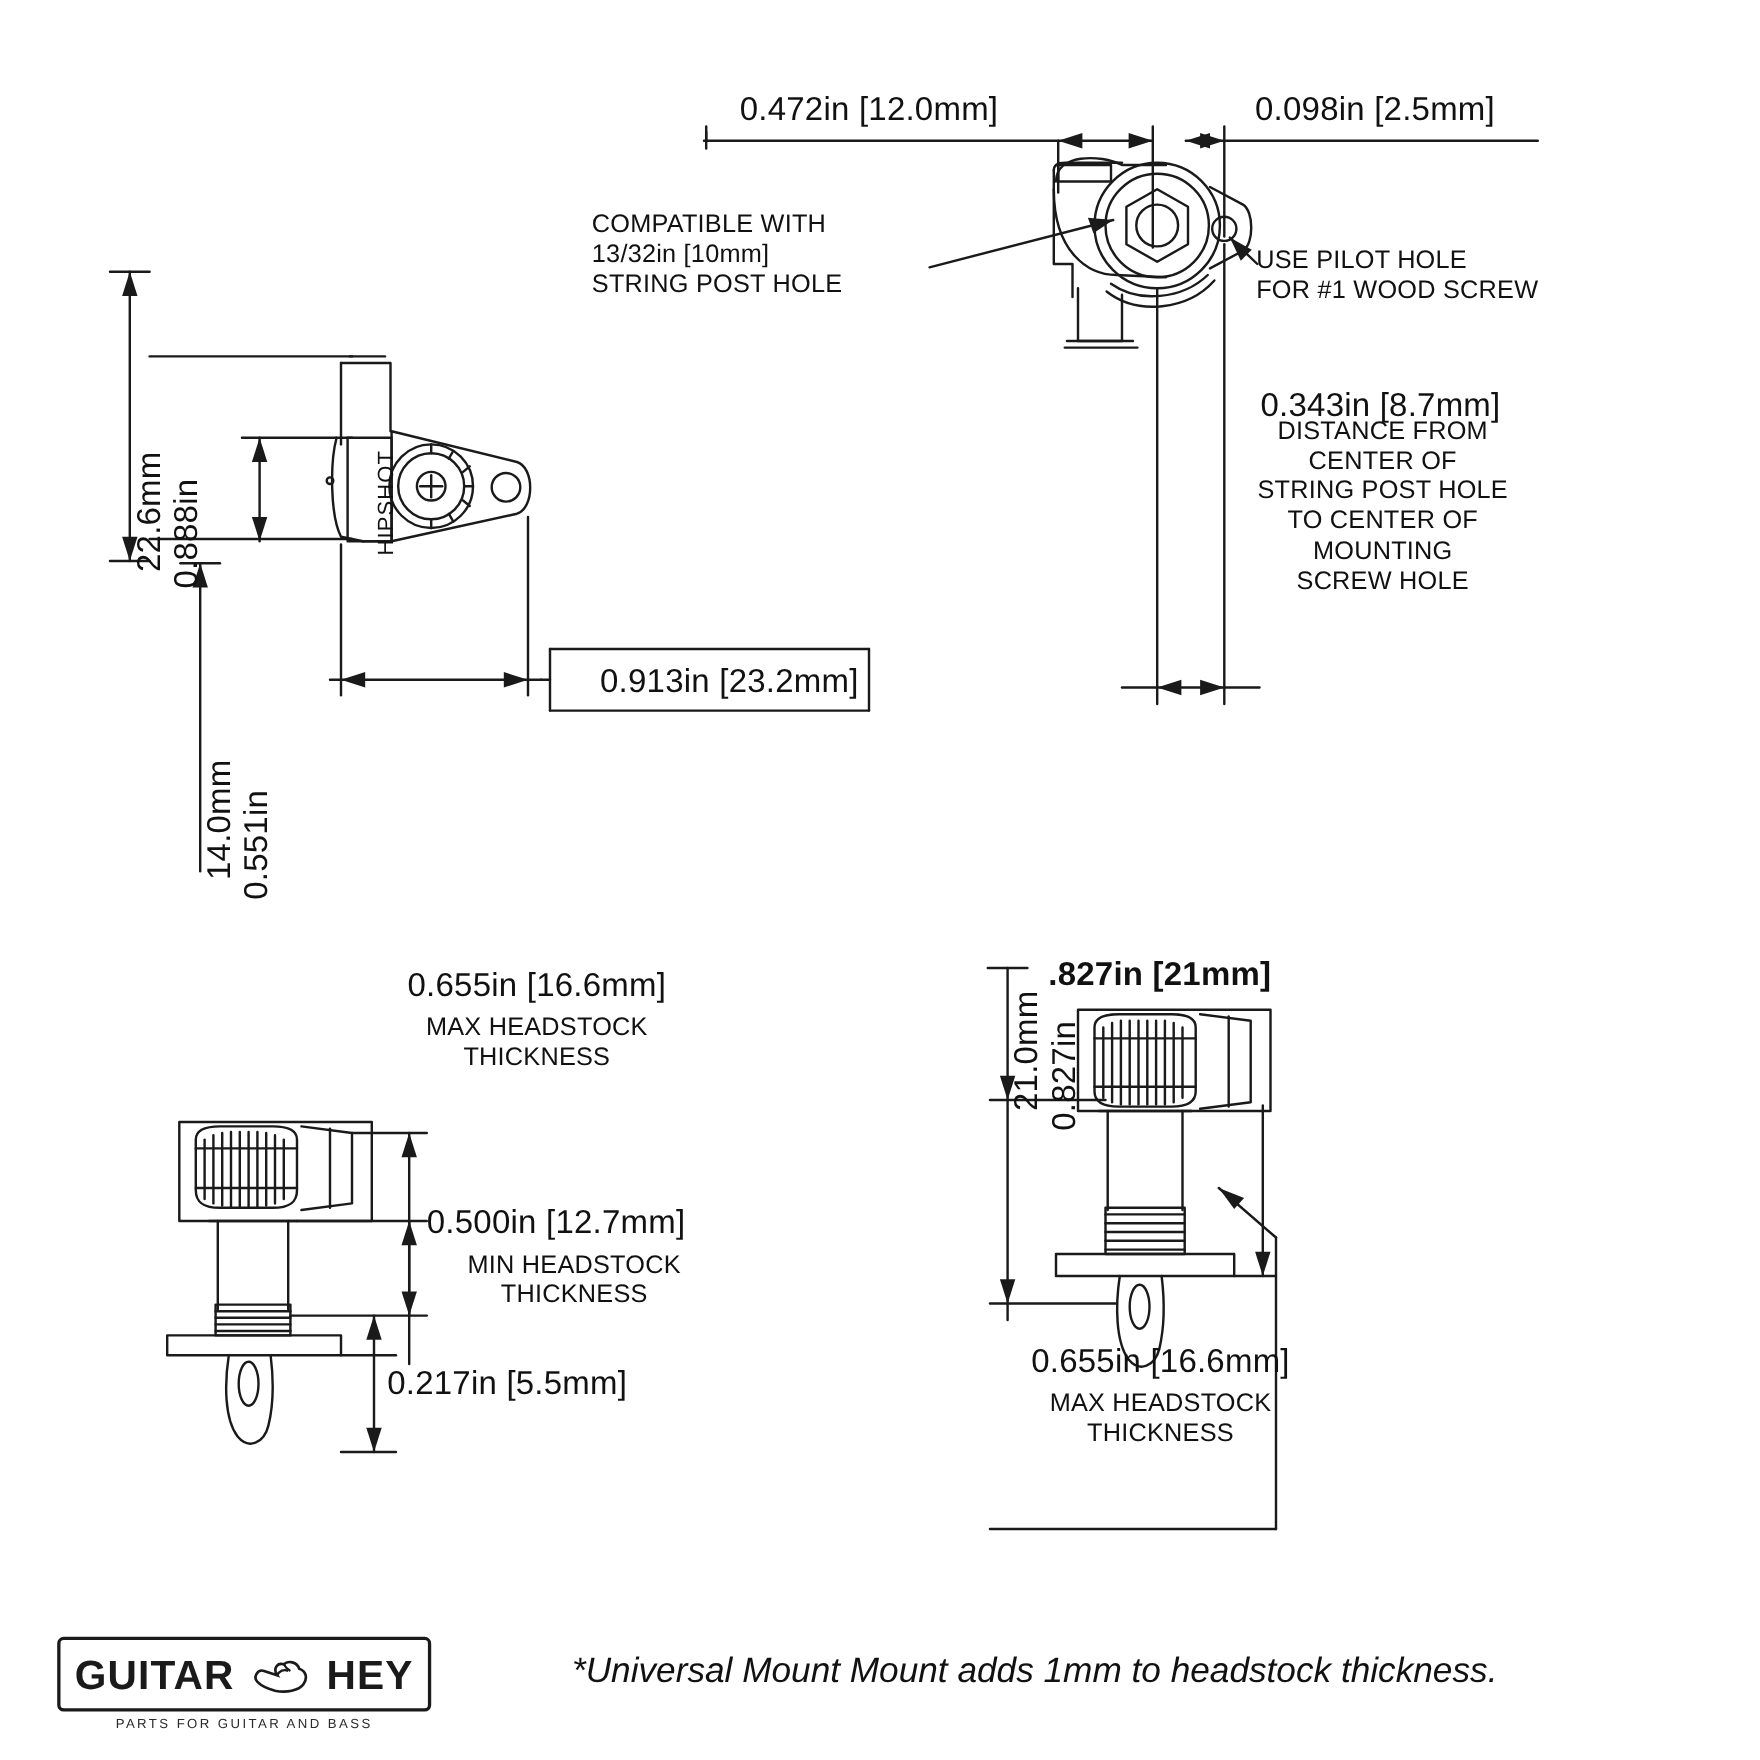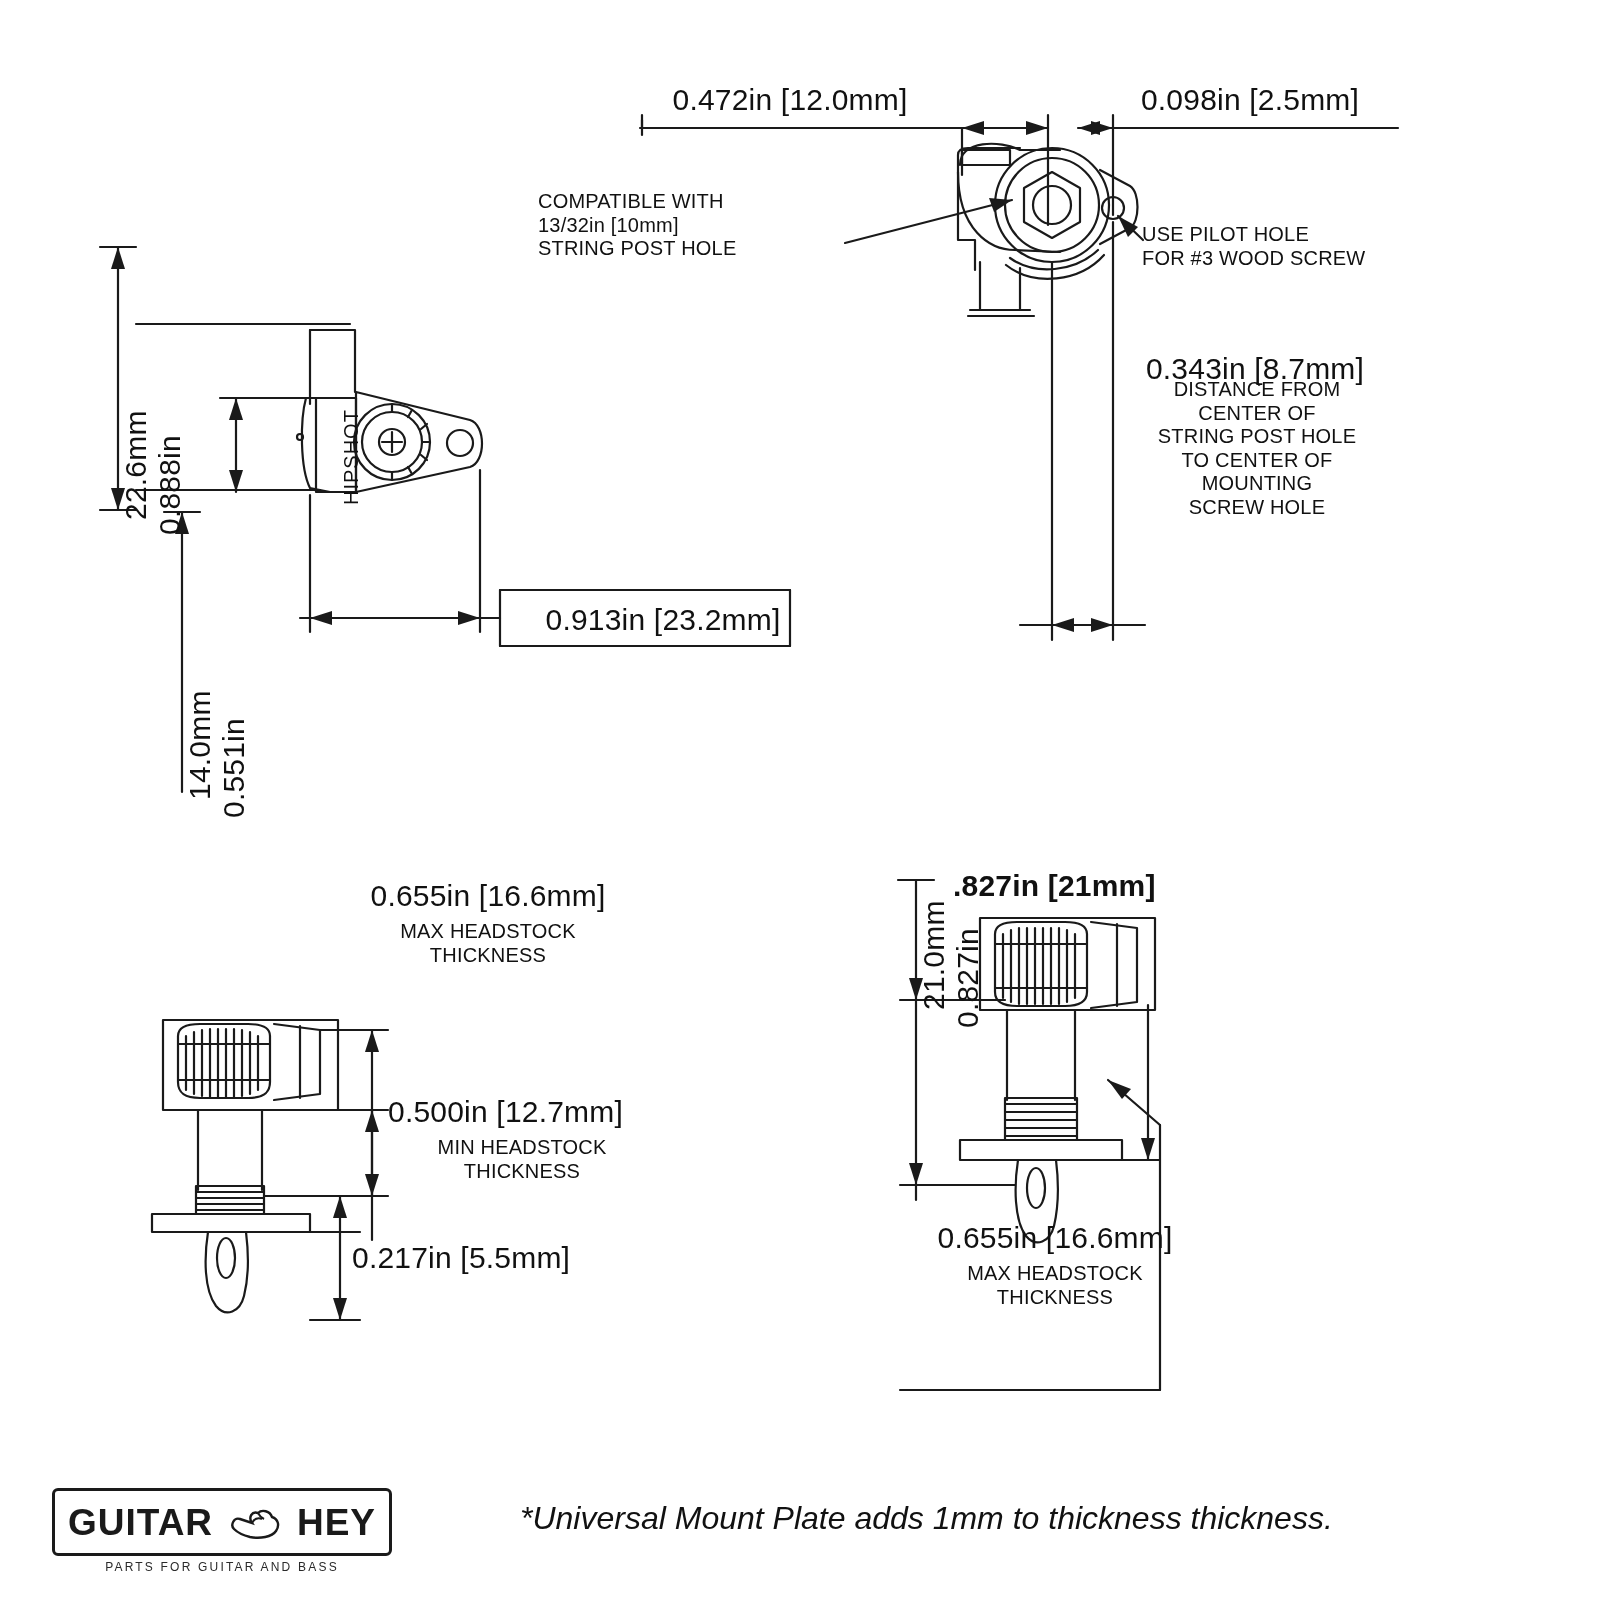--- a/index.html
+++ b/index.html
@@ -26,21 +26,21 @@
     font-family: "Liberation Sans", sans-serif;
     color: #111;
     white-space: pre;
     line-height: 1.18;
   }
   .dim {
     font-size: 30px;
     letter-spacing: 0.2px;
   }
   .note {
-    font-size: 20px;
+    font-size: 23px;
     letter-spacing: 0.2px;
   }
   .bold {
     font-weight: bold;
   }
   .ital {
     font-style: italic;
   }
   .center { text-align: center; }
   .vert {
@@ -280,21 +280,21 @@
 
   <div class="txt dim center" style="left:640px; top:82px; width:300px;">0.472in [12.0mm]</div>
 
   <div class="txt dim center" style="left:1105px; top:82px; width:290px;">0.098in [2.5mm]</div>
 
   <div class="txt note" style="left:538px; top:190px; width:330px;">COMPATIBLE WITH
 13/32in [10mm]
 STRING POST HOLE</div>
 
   <div class="txt note" style="left:1142px; top:223px; width:400px;">USE PILOT HOLE
-FOR #3 WOOD SCREW</div>
+FOR #1 WOOD SCREW</div>
 
   <div class="txt dim center" style="left:1105px; top:351px; width:300px;">0.343in [8.7mm]</div>
 
   <div class="txt note center" style="left:1092px; top:378px; width:330px;">DISTANCE FROM
 CENTER OF
 STRING POST HOLE
 TO CENTER OF
 MOUNTING
 SCREW HOLE</div>
 
@@ -334,15 +334,15 @@
       <svg viewBox="0 0 54 40" width="54" height="40">
         <path d="M6 26 C2 22 6 14 12 16 L24 20 C20 14 24 8 30 10 C34 6 42 8 44 14 C50 16 52 22 48 28 C44 34 32 36 22 34 C14 32 9 29 6 26 Z" fill="none" stroke="#1a1a1a" stroke-width="2.4"></path>
         <path d="M24 20 C26 16 30 14 34 16" fill="none" stroke="#1a1a1a" stroke-width="2"></path>
         <path d="M30 10 C32 14 34 15 36 16" fill="none" stroke="#1a1a1a" stroke-width="2"></path>
       </svg>
     </span>
     <span>HEY</span>
   </div>
   <div class="logo-sub">PARTS FOR GUITAR AND BASS</div>
 
-  <div class="txt ital footnote">*Universal Mount Plate adds 1mm to thickness thickness.</div>
+  <div class="txt ital footnote">*Universal Mount Mount adds 1mm to headstock thickness.</div>
 
 </div>
 
 </body></html>

